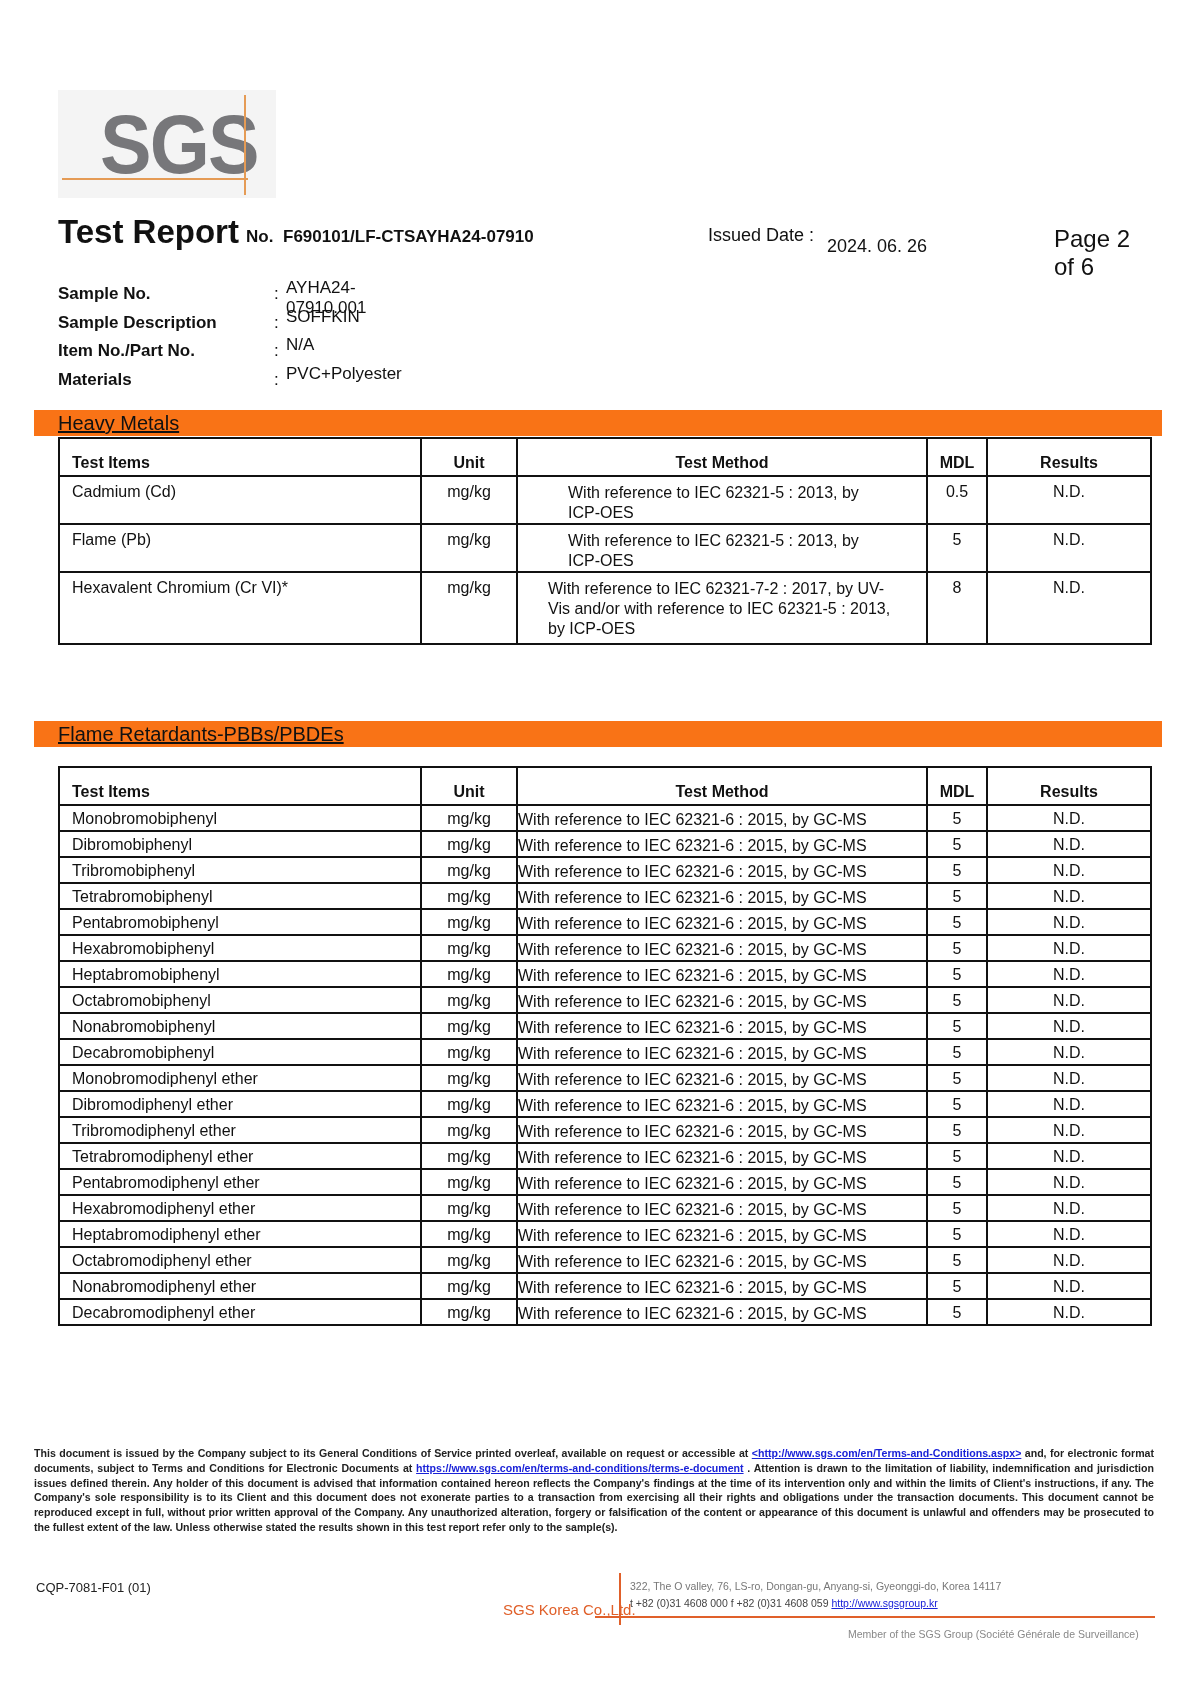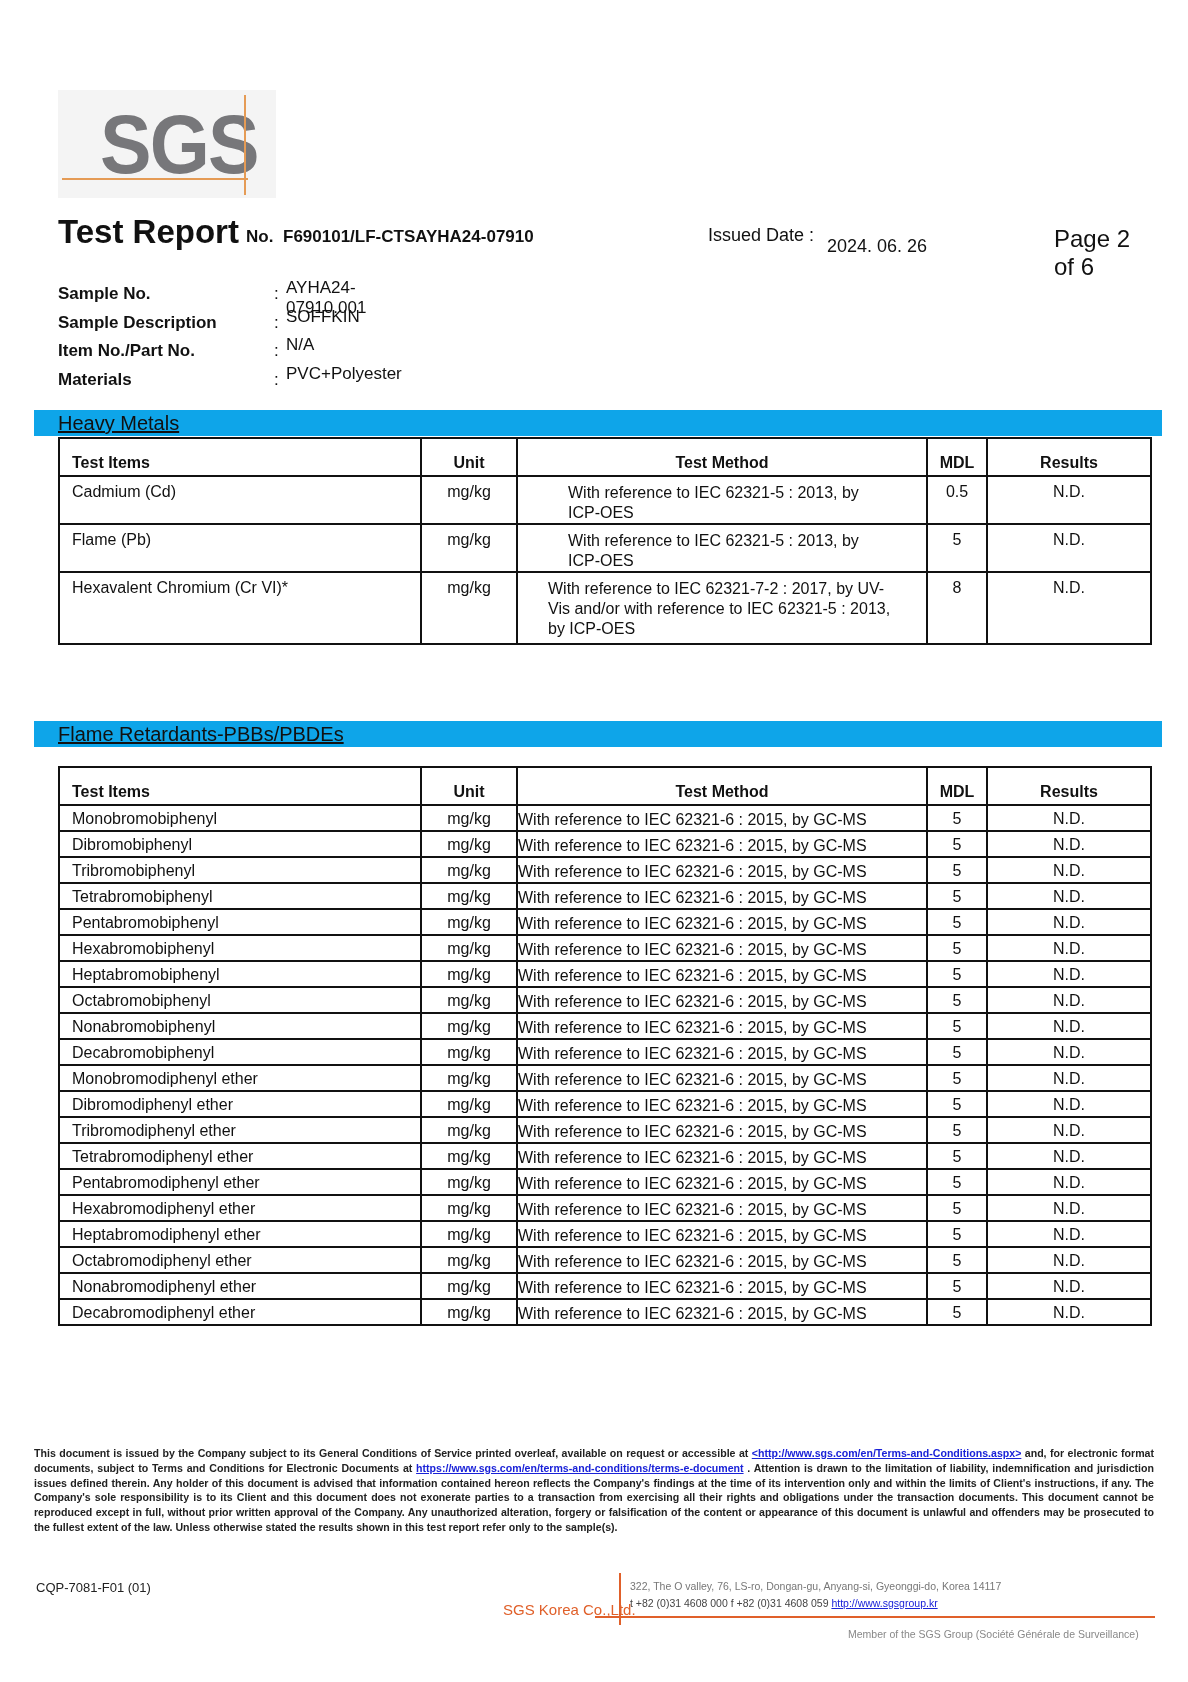--- a/index.html
+++ b/index.html
@@ -17,21 +17,21 @@
   .issued-label { position: absolute; left: 650px; top: 12px; font-size: 18px; }
   .issued-value { position: absolute; left: 769px; top: 10px; font-size: 18px; margin-top: 13px; }
   .page-num { position: absolute; left: 996px; top: 12px; font-size: 24px; }
 
   .meta { position: absolute; left: 58px; top: 278px; }
   .meta-row { position: relative; height: 28.5px; }
   .meta-label { position: absolute; left: 0; top: 6px; font-size: 17px; font-weight: bold; width: 210px; }
   .meta-colon { position: absolute; left: 216px; top: 6px; font-size: 17px; }
   .meta-value { position: absolute; left: 228px; top: 0; font-size: 17px; }
 
-  .section-bar { position: absolute; left: 34px; width: 1128px; height: 26px; background: #0ea5e9; }
+  .section-bar { position: absolute; left: 34px; width: 1128px; height: 26px; background: #f97316; }
   .section-title { position: absolute; left: 24px; top: 2px; font-size: 20px; text-decoration: underline; color: #111; }
 
   table.results { position: absolute; left: 58px; border-collapse: collapse; table-layout: fixed; width: 1092px; }
   table.results td, table.results th { border: 2px solid #111; font-size: 16px; padding: 0; vertical-align: top; }
   table.results th { font-weight: bold; text-align: center; vertical-align: bottom; padding-bottom: 3px; }
   table.results th.left { text-align: left; padding-left: 12px; }
   table.results td.item { text-align: left; padding-left: 12px; padding-top: 6px; }
   table.results td.center { text-align: center; padding-top: 6px; }
   table.results td.method { text-align: left; padding-top: 6px; line-height: 20px; }
 

